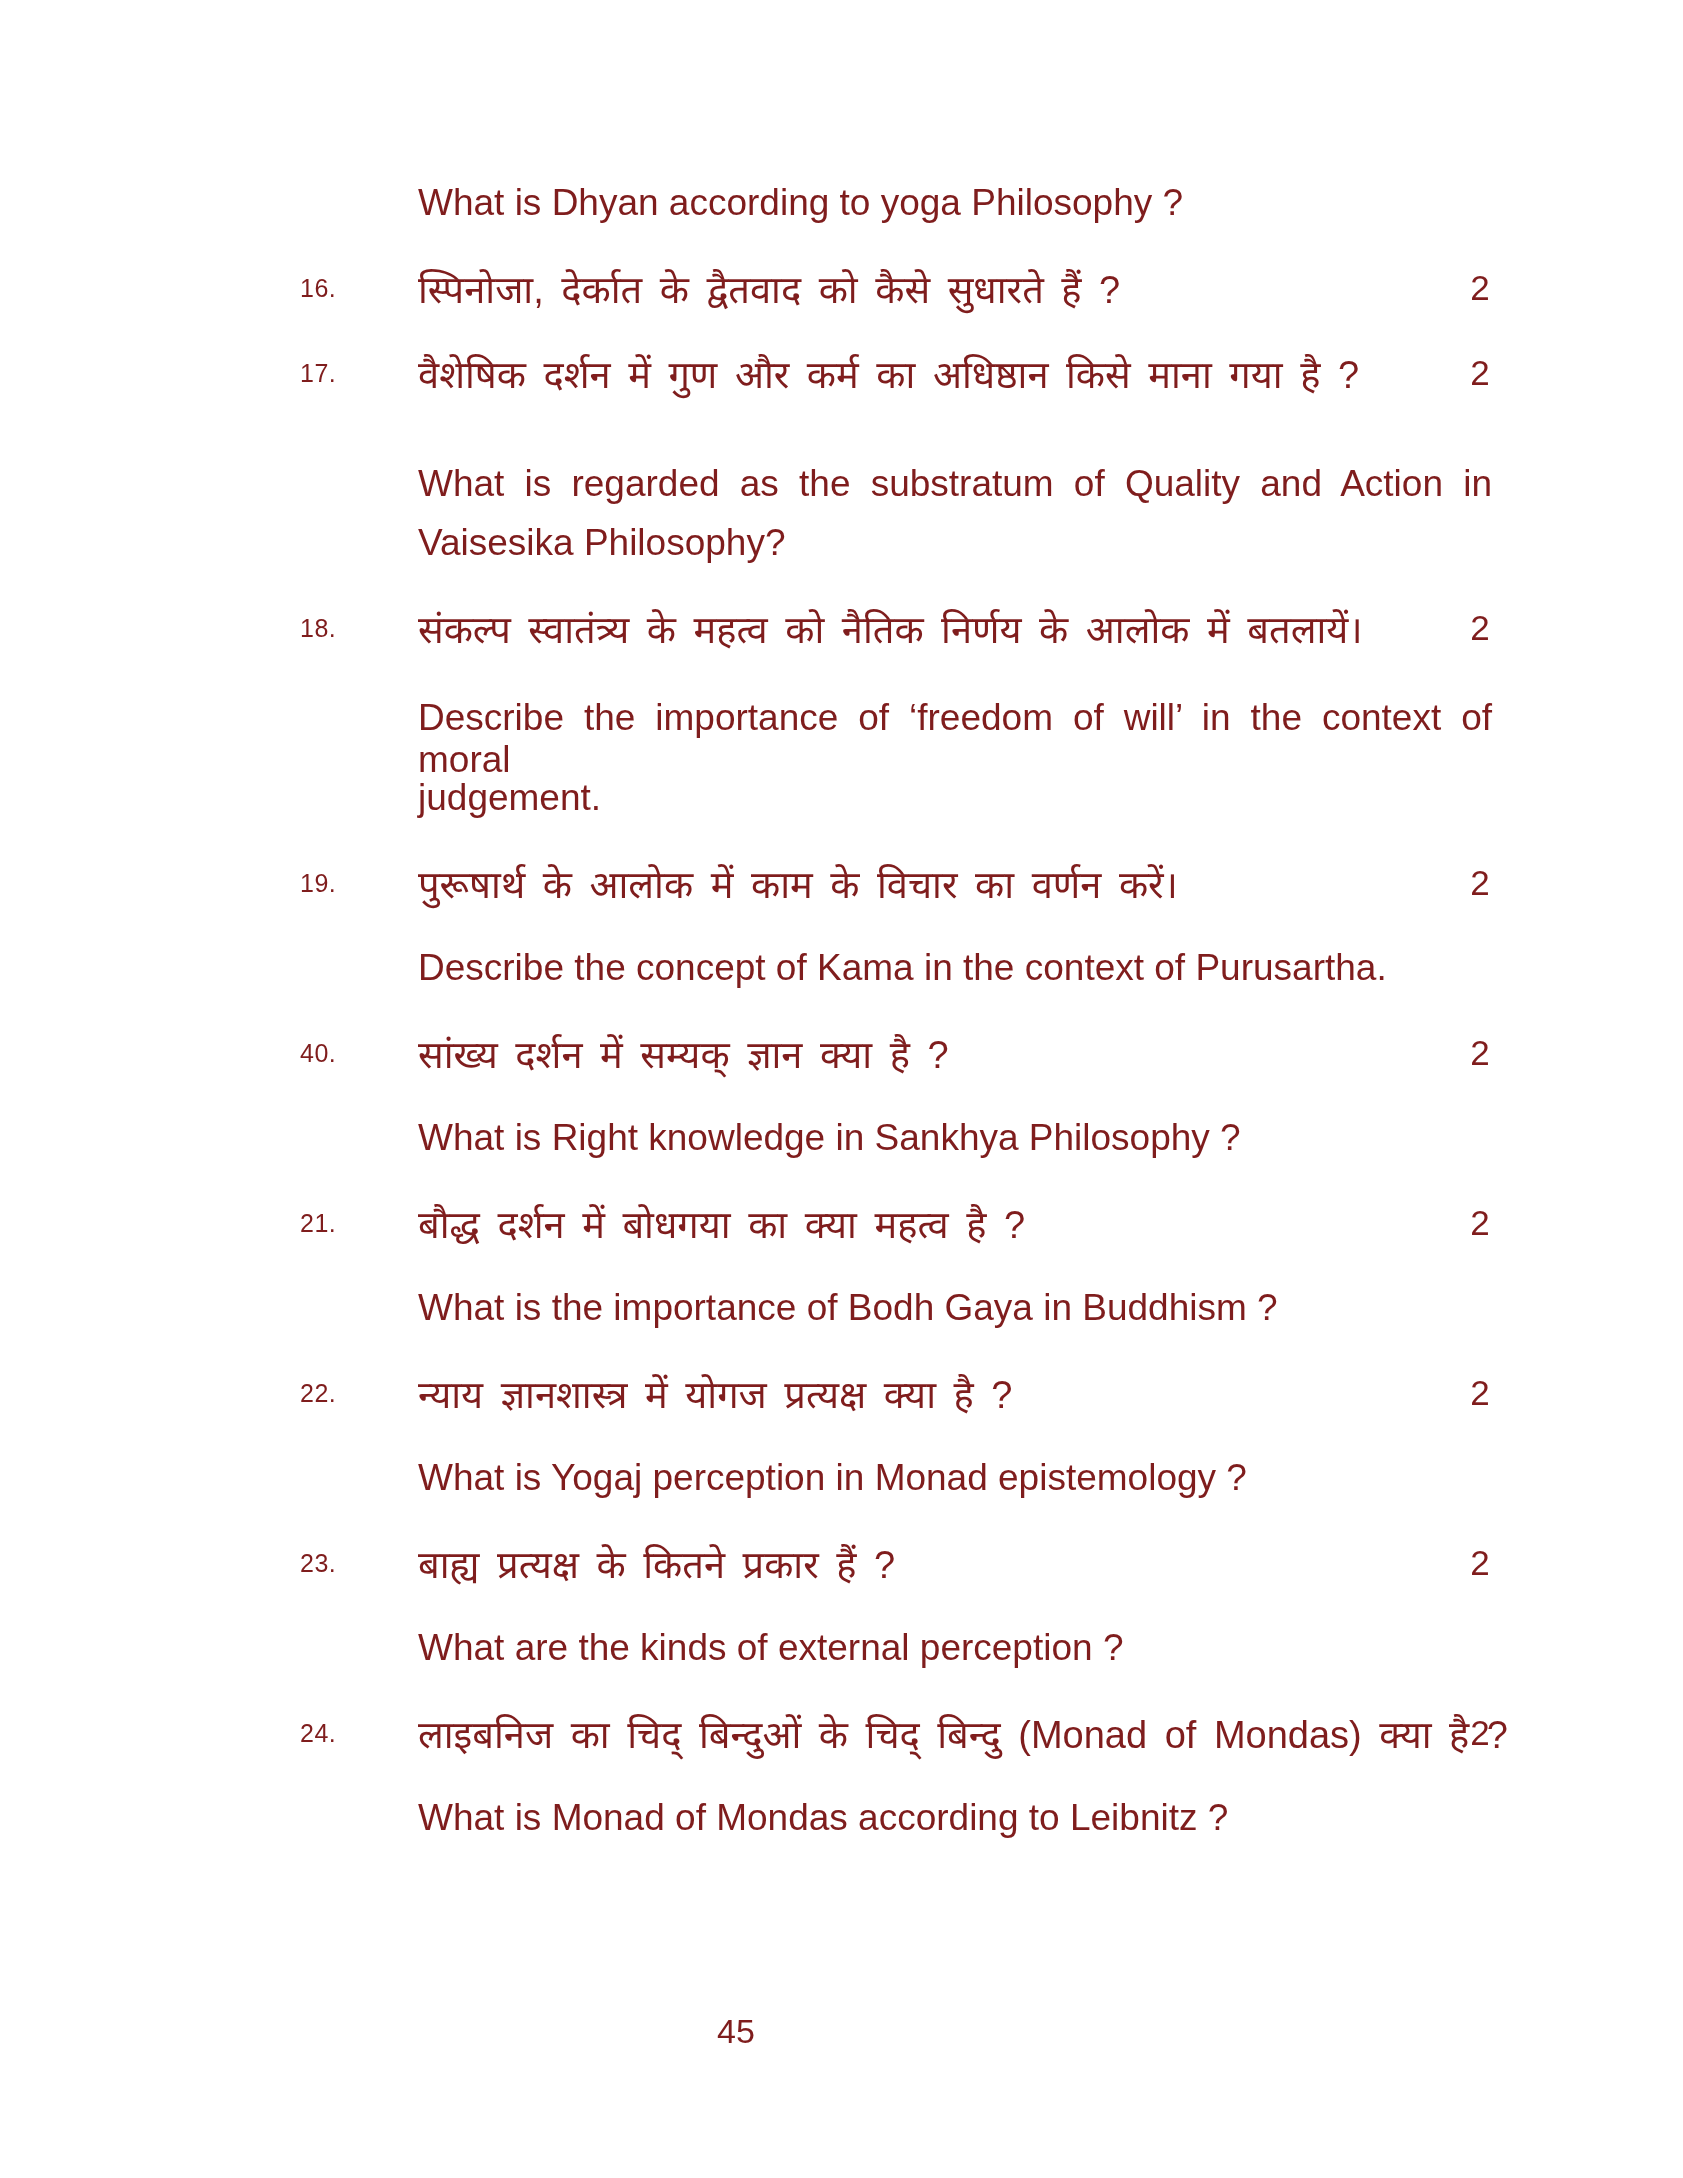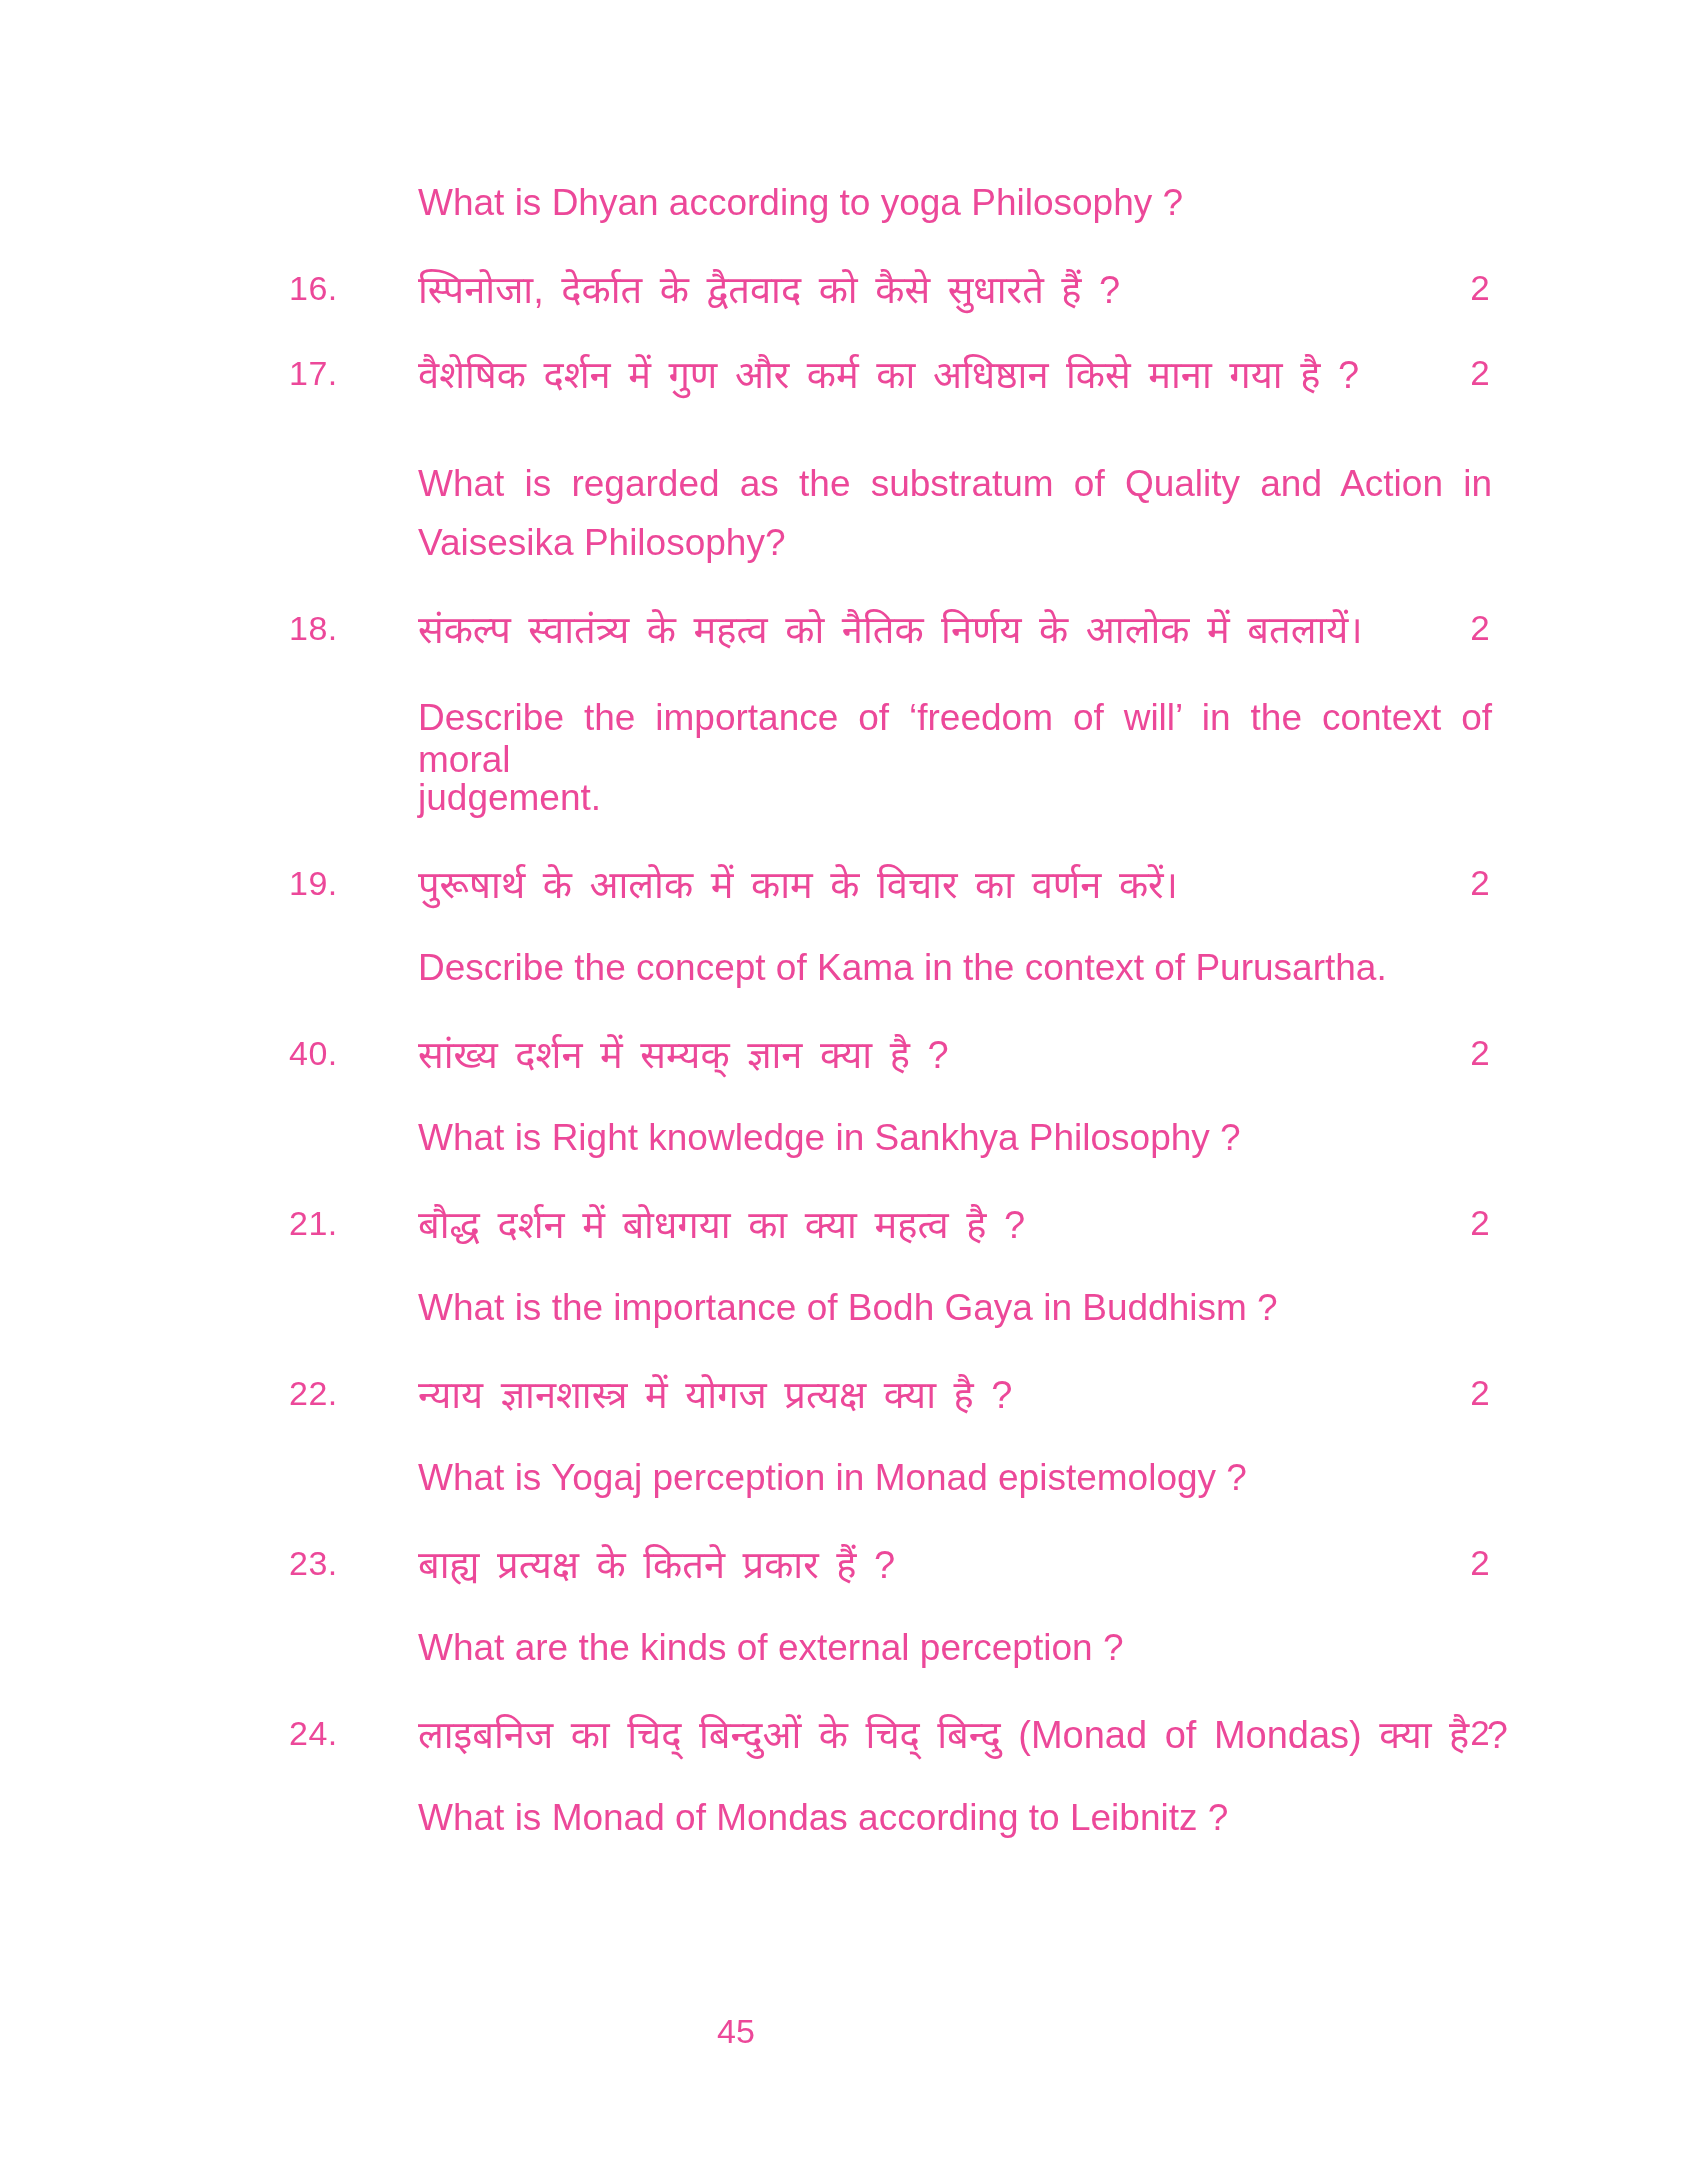--- a/index.html
+++ b/index.html
@@ -5,40 +5,40 @@
   html, body {
     margin: 0;
     padding: 0;
     background: #ffffff;
   }
   .page {
     position: relative;
     width: 1683px;
     height: 2178px;
     background: #ffffff;
-    color: #ec4899;
+    color: #7f1d1d;
     font-family: "Liberation Sans", "DejaVu Sans", sans-serif;
     overflow: hidden;
   }
   .content {
     position: absolute;
     top: 160px;
     left: 0;
     right: 0;
   }
   .row {
     position: relative;
     height: 85px;
   }
   .num {
     position: absolute;
-    left: 289px;
+    left: 300px;
     top: 50%;
     transform: translateY(-50%);
-    font-size: 34px;
+    font-size: 25px;
     letter-spacing: 0.5px;
   }
   .qtext {
     position: absolute;
     left: 418px;
     width: 1074px;
     top: 50%;
     transform: translateY(-50%);
     font-size: 37px;
     white-space: nowrap;

